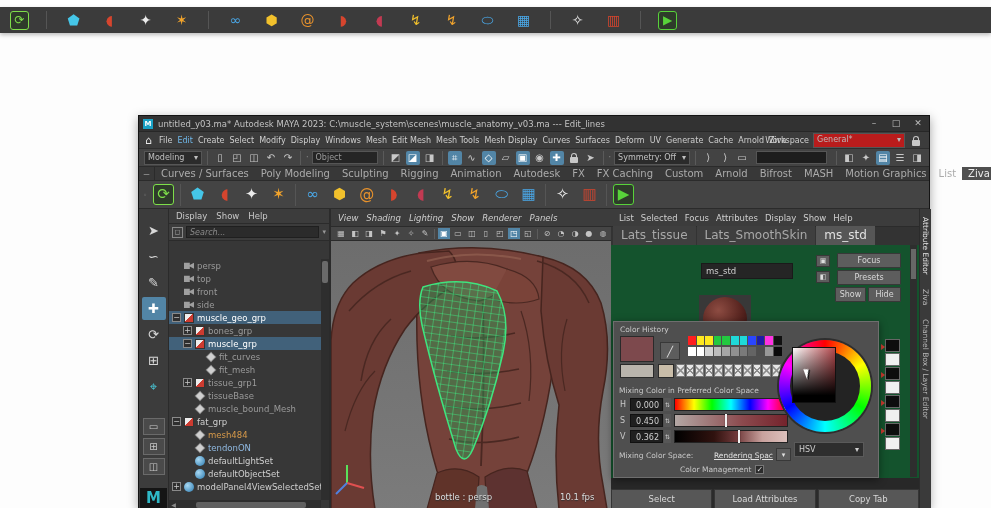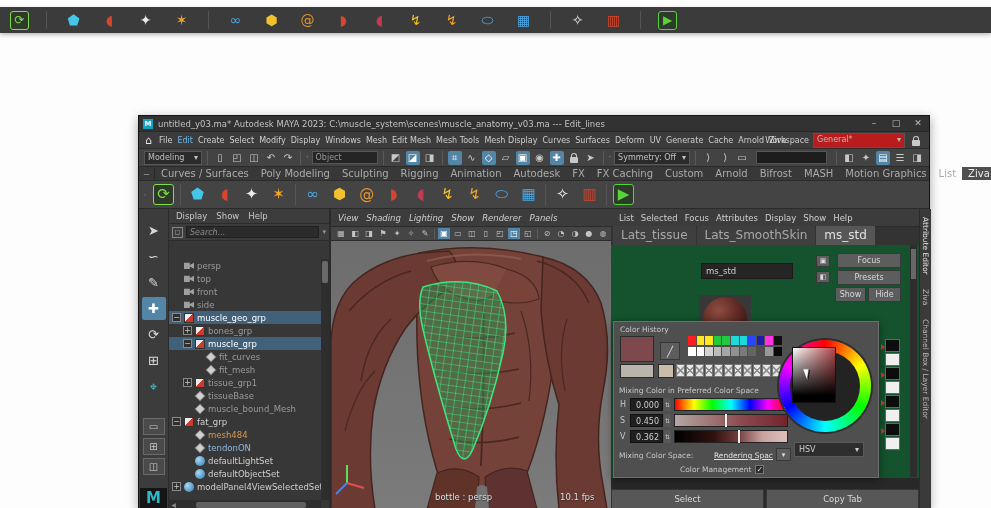--- a/index.html
+++ b/index.html
@@ -734,20 +734,21 @@
               <i></i>
             </div>
             <div class="ramp-cell" style="background: rgb(240, 240, 240);"></div>
           </div>
         <div class="ae-vscroll">
             <div class="ae-vthumb"></div>
           </div>
         <div class="ae-bottom-dark"></div>
         <div class="bottom-btns" id="bottom-btns">
             <div class="bbtn">Select</div>
+            <div class="bbtn">Load Attributes</div>
             <div class="bbtn">Copy Tab</div>
           </div>
       </div>
 
       <div class="side-tabs" id="side-tabs">
           <div class="vtab active">Attribute Editor</div>
           <div class="vtab">Ziva</div>
           <div class="vtab">Channel Box / Layer Editor</div>
         </div>
     </div>

